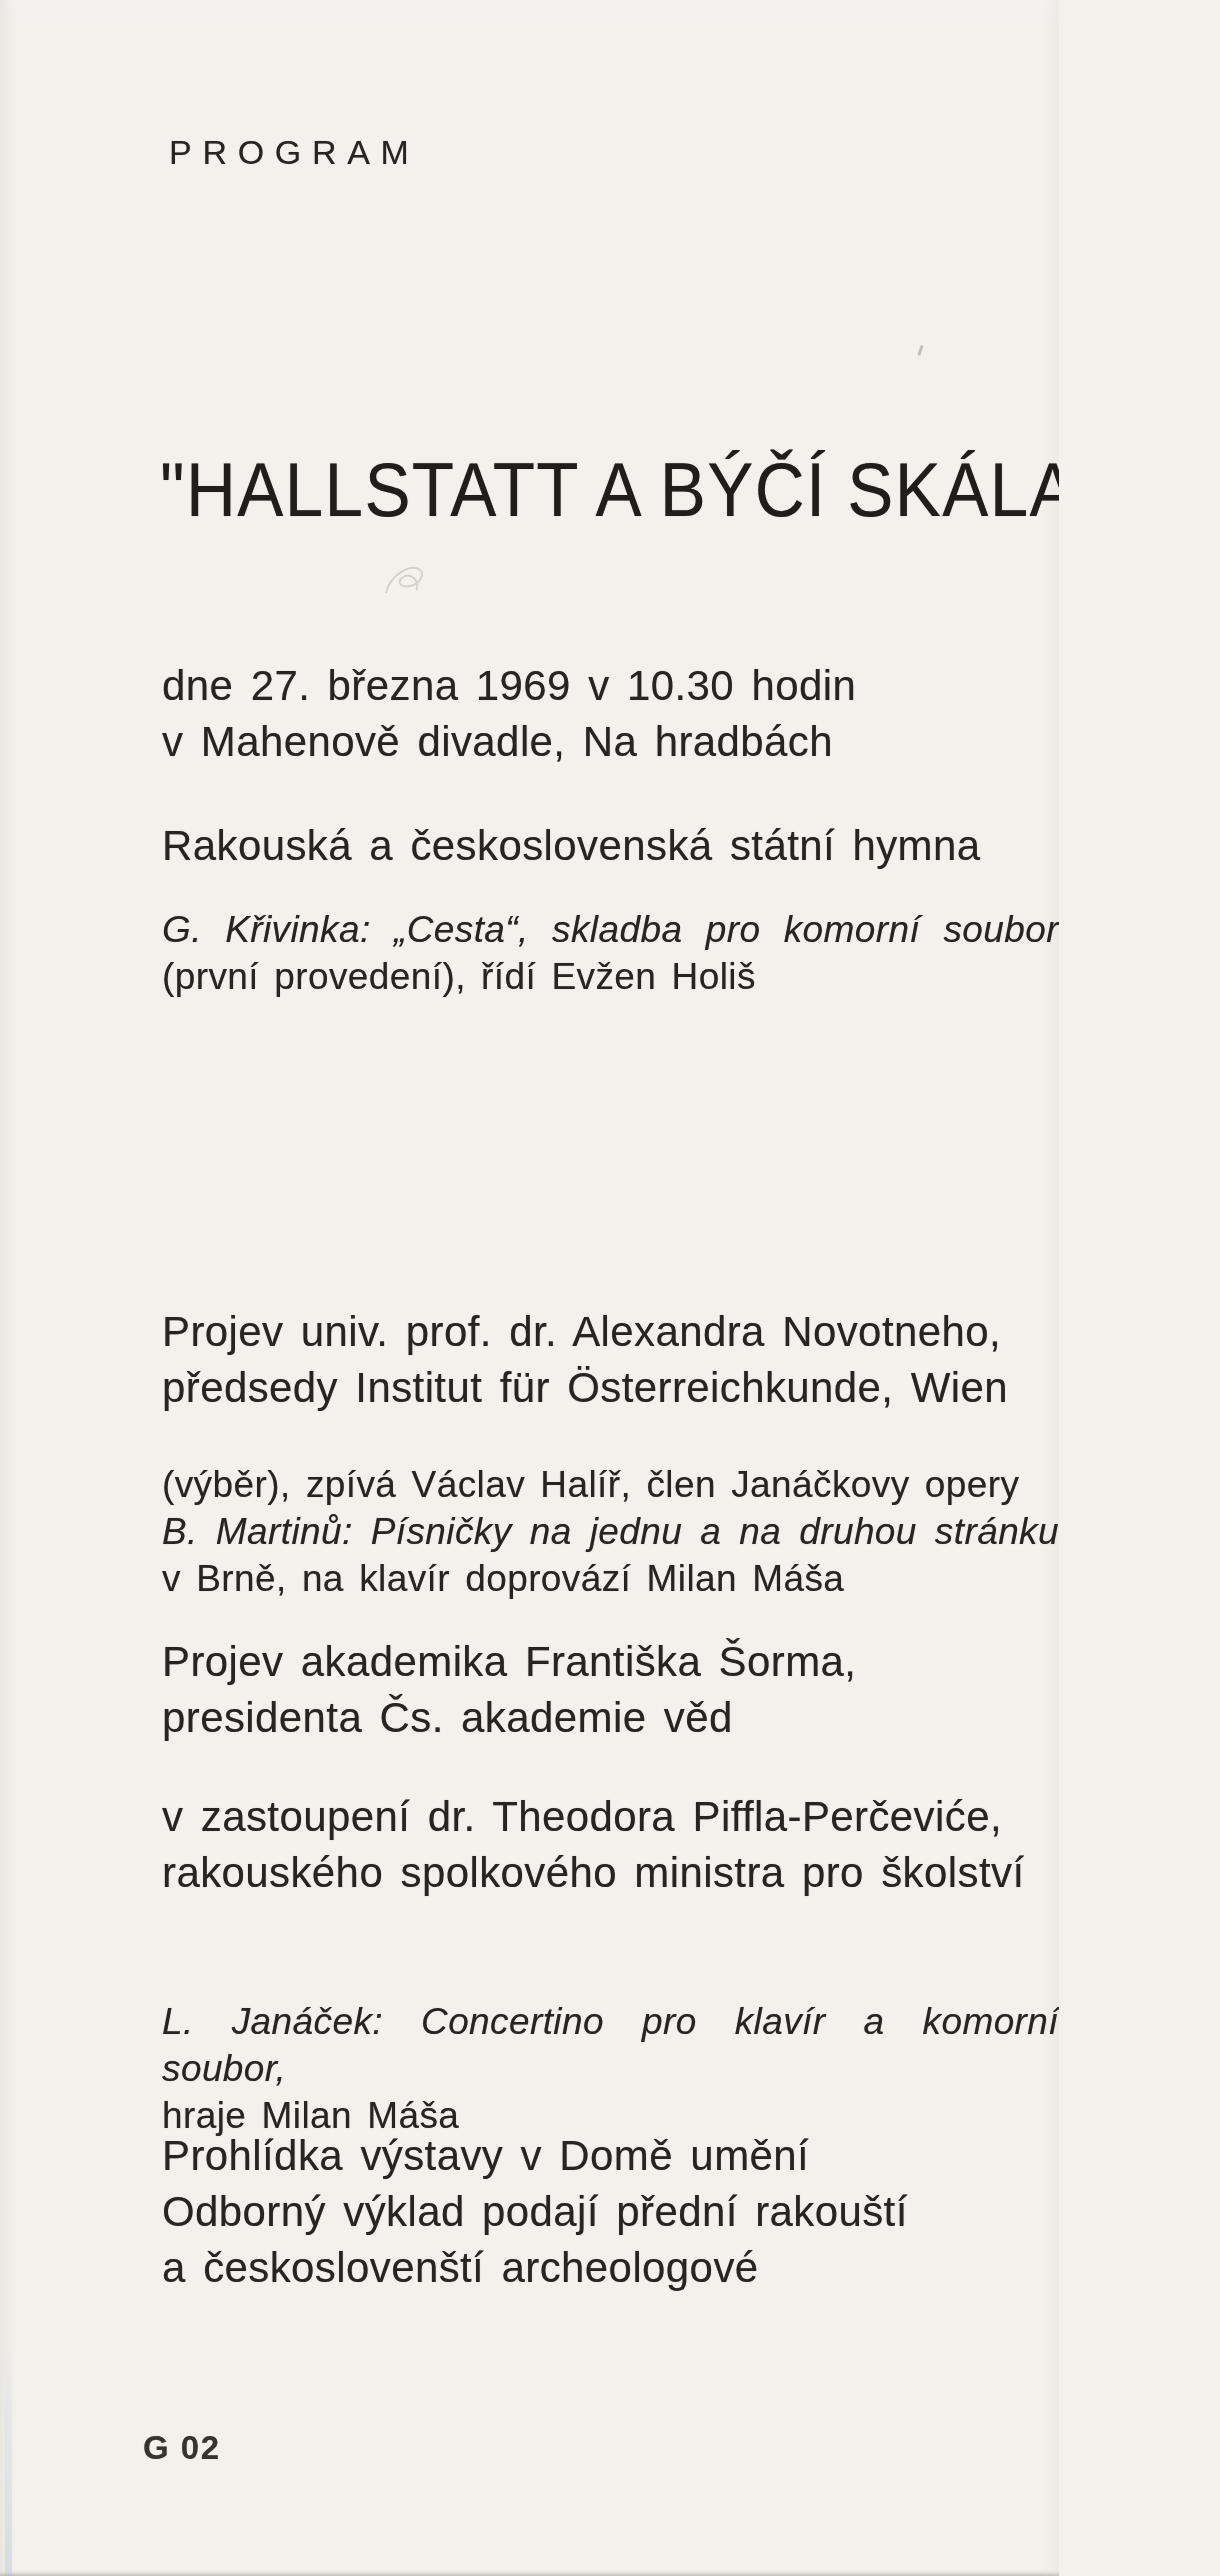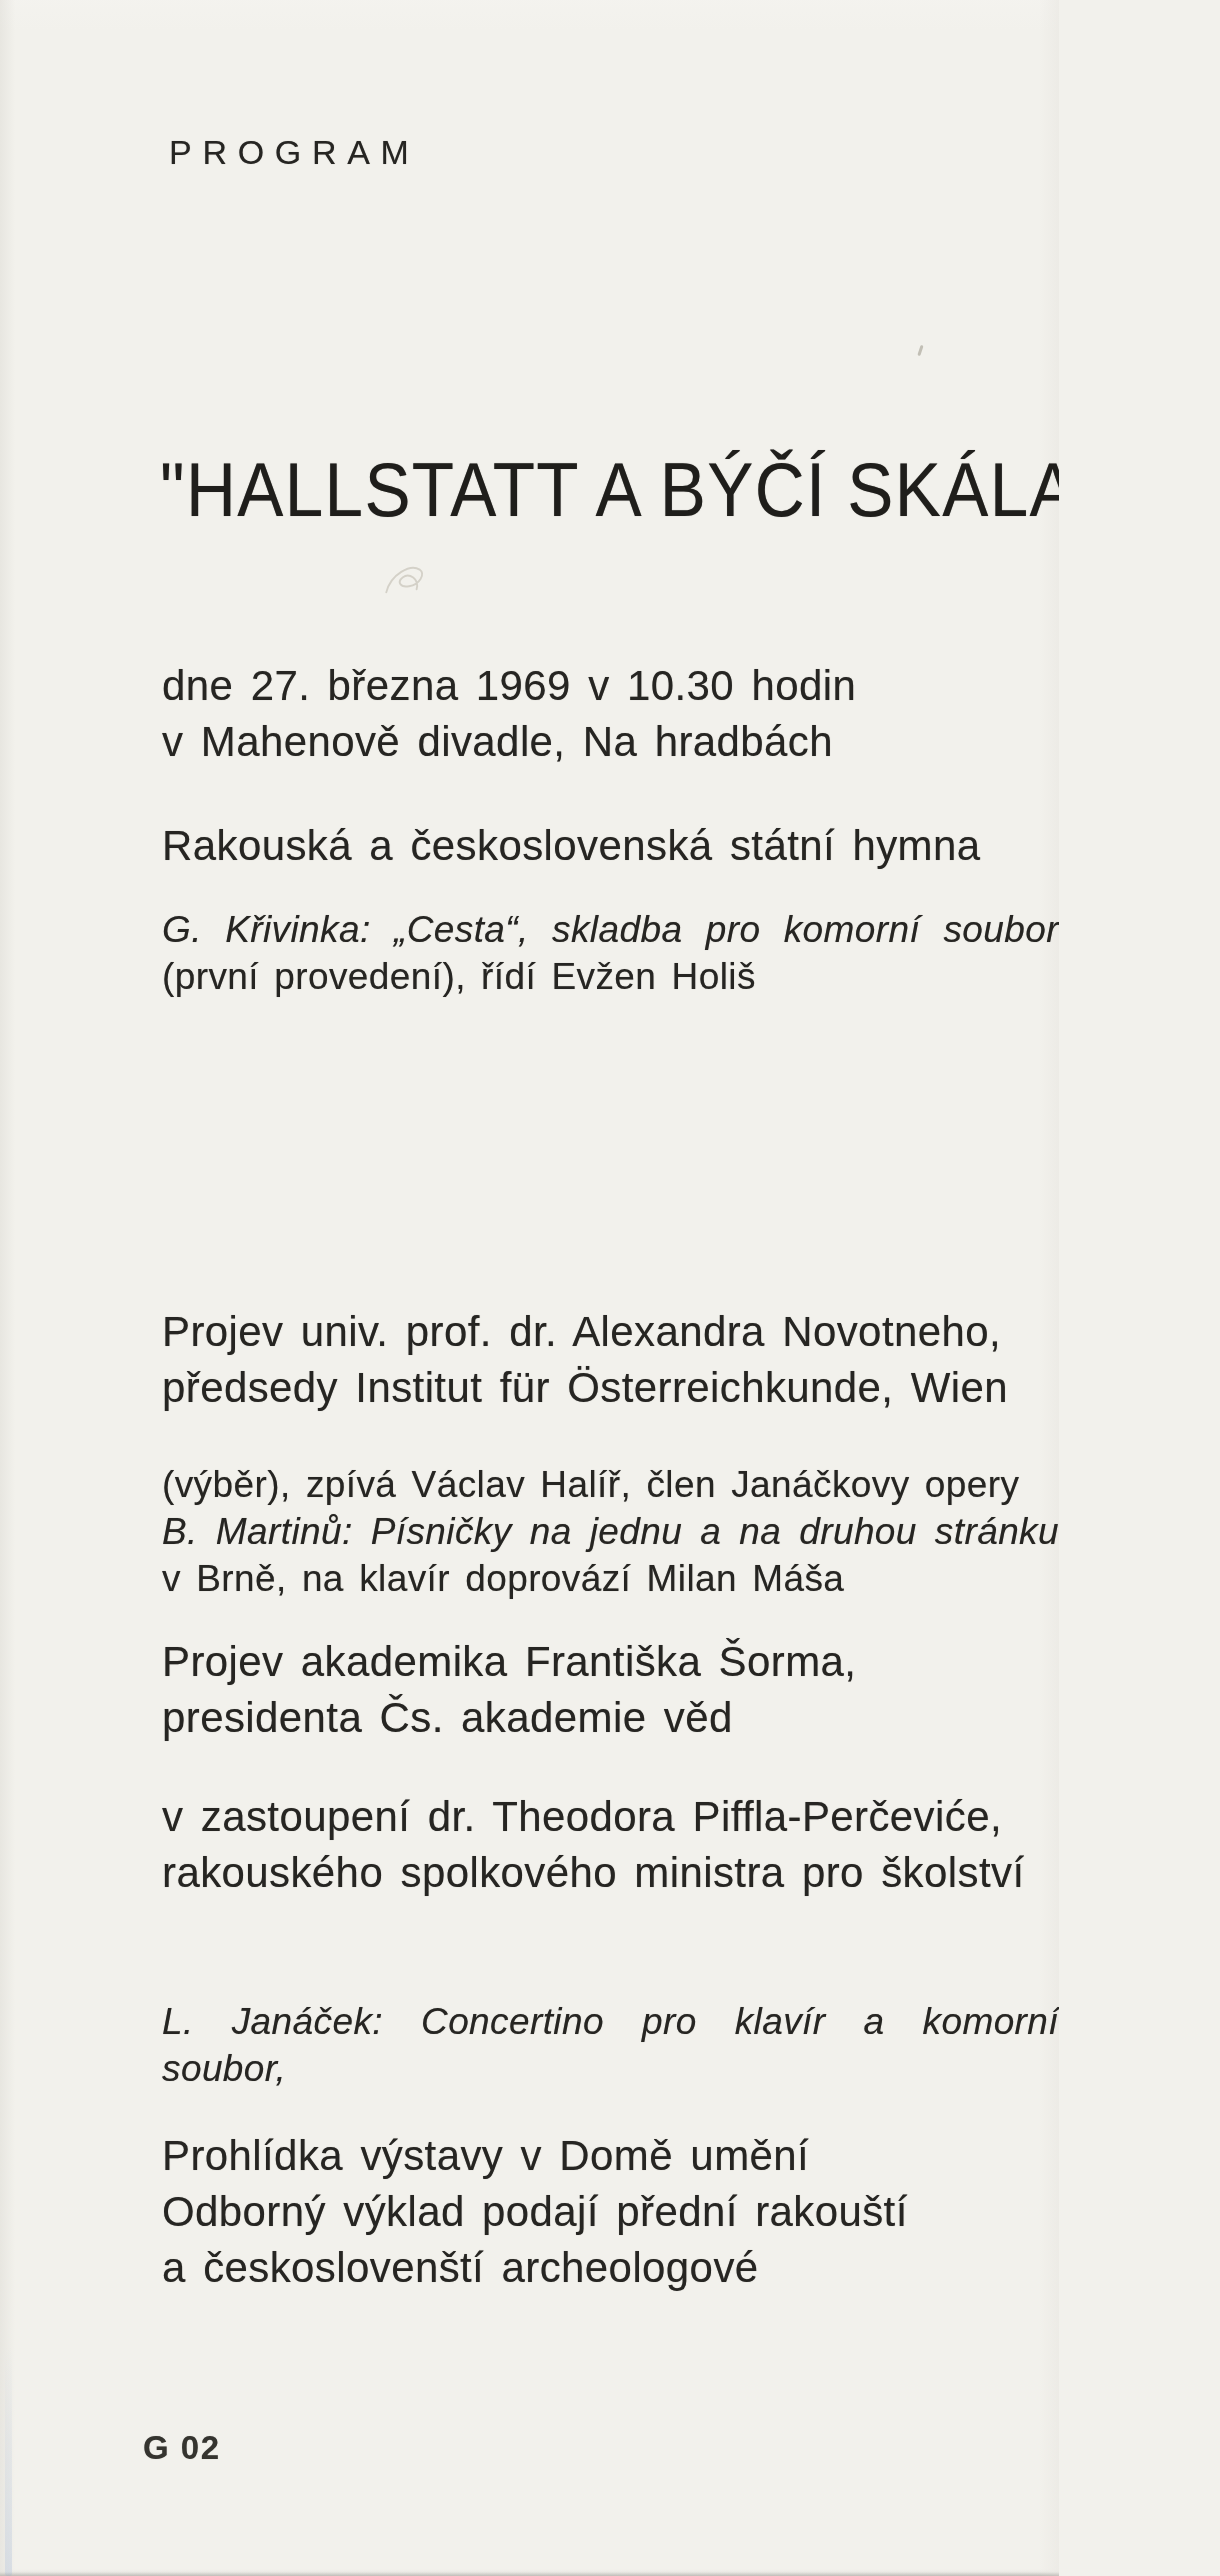--- a/index.html
+++ b/index.html
@@ -170,20 +170,21 @@
     <div class="ln">presidenta Čs. akademie věd</div>
   </section>
 
   <section class="block large ink" style="top:1789px">
     <div class="ln">v zastoupení dr. Theodora Piffla-Perčeviće,</div>
     <div class="ln">rakouského spolkového ministra pro školství</div>
   </section>
 
   <section class="block small ink" style="top:1998px">
     <div class="ln just">L. Janáček: Concertino pro klavír a komorní soubor,</div>
+    <div class="ln">hraje Milan Máša</div>
   </section>
 
   <section class="block large ink" style="top:2128px">
     <div class="ln">Prohlídka výstavy v Domě umění</div>
     <div class="ln">Odborný výklad podají přední rakouští</div>
     <div class="ln">a českoslovenští archeologové</div>
   </section>
 
   <div class="footer-code">G 02</div>
 

